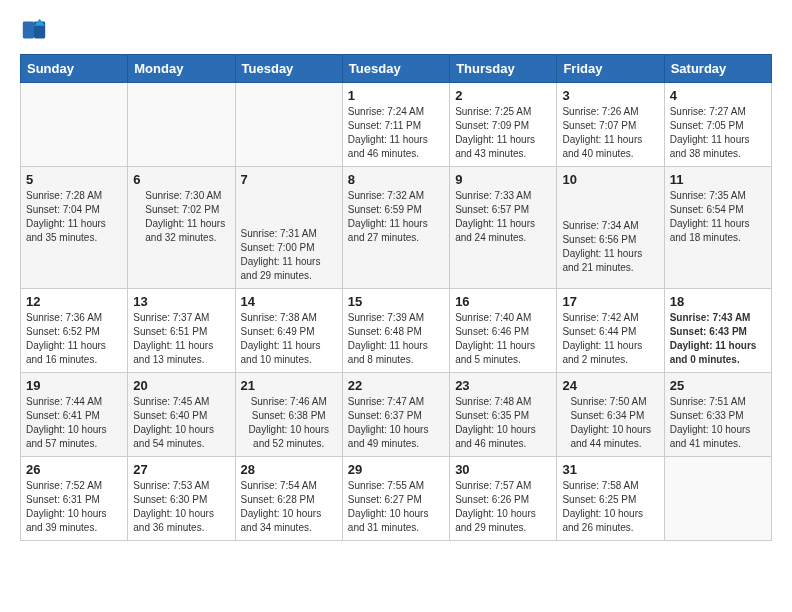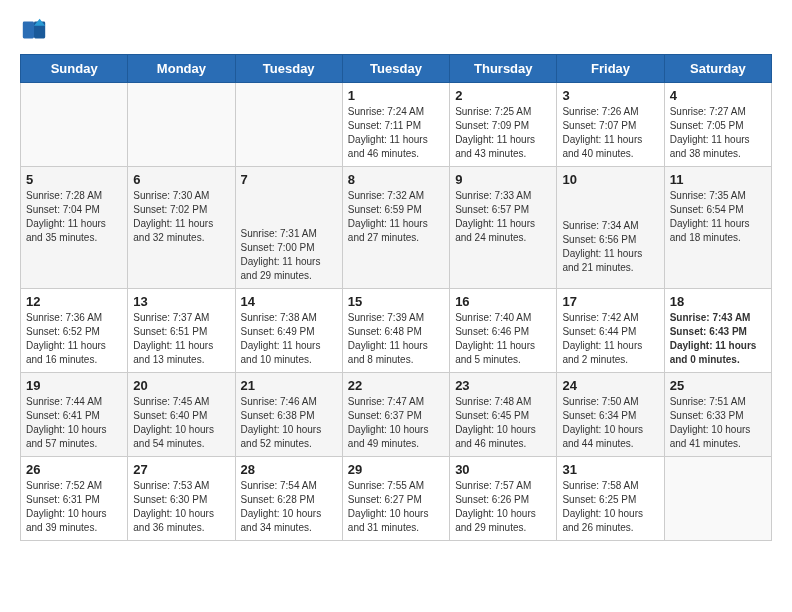--- a/index.html
+++ b/index.html
@@ -53,21 +53,21 @@
       color: #555;
     }
     .calendar-table {
       width: 100%;
       border-collapse: collapse;
       table-layout: fixed;
     }
     .calendar-table thead tr th {
       background: #2a6db5;
       color: #fff;
-      text-align: center;
+      text-align: left;
       padding: 6px 6px;
       font-size: 13px;
       font-weight: bold;
       border: 1px solid #1e5a9a;
     }
     .calendar-table tbody tr td {
       vertical-align: top;
       border: 1px solid #ccc;
       padding: 5px 5px;
       font-size: 10.5px;
@@ -165,21 +165,21 @@
         <tr>
           <td>
             <div class="day-number">5</div>
             <div class="day-info" style="white-space: pre-line;">Sunrise: 7:28 AM
 Sunset: 7:04 PM
 Daylight: 11 hours
 and 35 minutes.</div>
           </td>
           <td>
             <div class="day-number">6</div>
-            <div class="day-info" style="white-space: pre-line;">Sunrise: 7:30 AM
+            <div class="day-info" style="white-space: pre-line; margin-left: 12px;">Sunrise: 7:30 AM
 Sunset: 7:02 PM
 Daylight: 11 hours
 and 32 minutes.</div>
           </td>
           <td>
             <div class="day-number">7</div>
             <div class="day-info" style="white-space: pre-line; margin-top: 40px;">Sunrise: 7:31 AM
 Sunset: 7:00 PM
 Daylight: 11 hours
 and 29 minutes.</div>
@@ -274,42 +274,42 @@
           </td>
           <td>
             <div class="day-number">20</div>
             <div class="day-info" style="white-space: pre-line;">Sunrise: 7:45 AM
 Sunset: 6:40 PM
 Daylight: 10 hours
 and 54 minutes.</div>
           </td>
           <td>
             <div class="day-number">21</div>
-            <div class="day-info" style="white-space: pre-line;">Sunrise: 7:46 AM
+            <div class="day-info" style="white-space: pre-line; text-align: center;">Sunrise: 7:46 AM
 Sunset: 6:38 PM
 Daylight: 10 hours
 and 52 minutes.</div>
           </td>
           <td>
             <div class="day-number">22</div>
             <div class="day-info" style="white-space: pre-line;">Sunrise: 7:47 AM
 Sunset: 6:37 PM
 Daylight: 10 hours
 and 49 minutes.</div>
           </td>
           <td>
             <div class="day-number">23</div>
             <div class="day-info" style="white-space: pre-line;">Sunrise: 7:48 AM
-Sunset: 6:45 PM
+Sunset: 6:35 PM
 Daylight: 10 hours
 and 46 minutes.</div>
           </td>
           <td>
             <div class="day-number">24</div>
-            <div class="day-info" style="white-space: pre-line;">Sunrise: 7:50 AM
+            <div class="day-info" style="white-space: pre-line; margin-left: 8px;">Sunrise: 7:50 AM
 Sunset: 6:34 PM
 Daylight: 10 hours
 and 44 minutes.</div>
           </td>
           <td>
             <div class="day-number">25</div>
             <div class="day-info" style="white-space: pre-line;">Sunrise: 7:51 AM
 Sunset: 6:33 PM
 Daylight: 10 hours
 and 41 minutes.</div>

